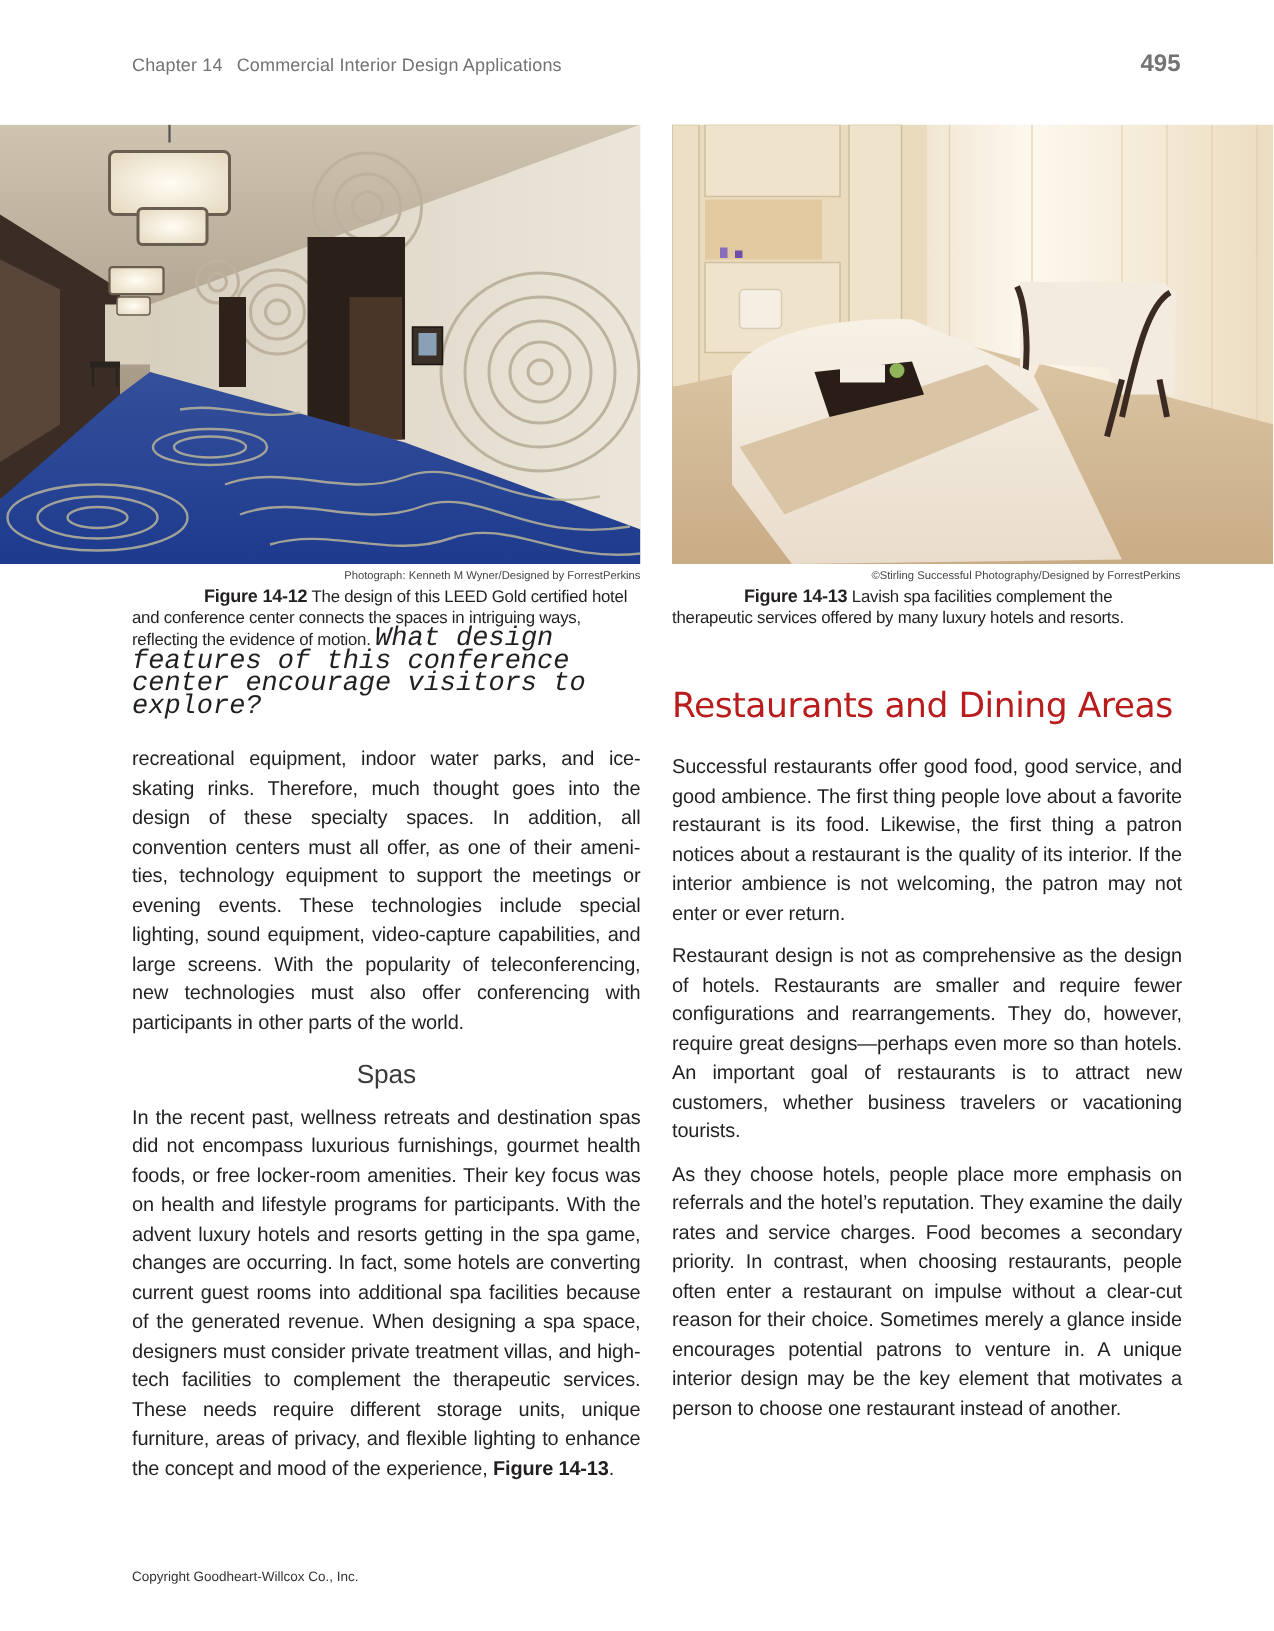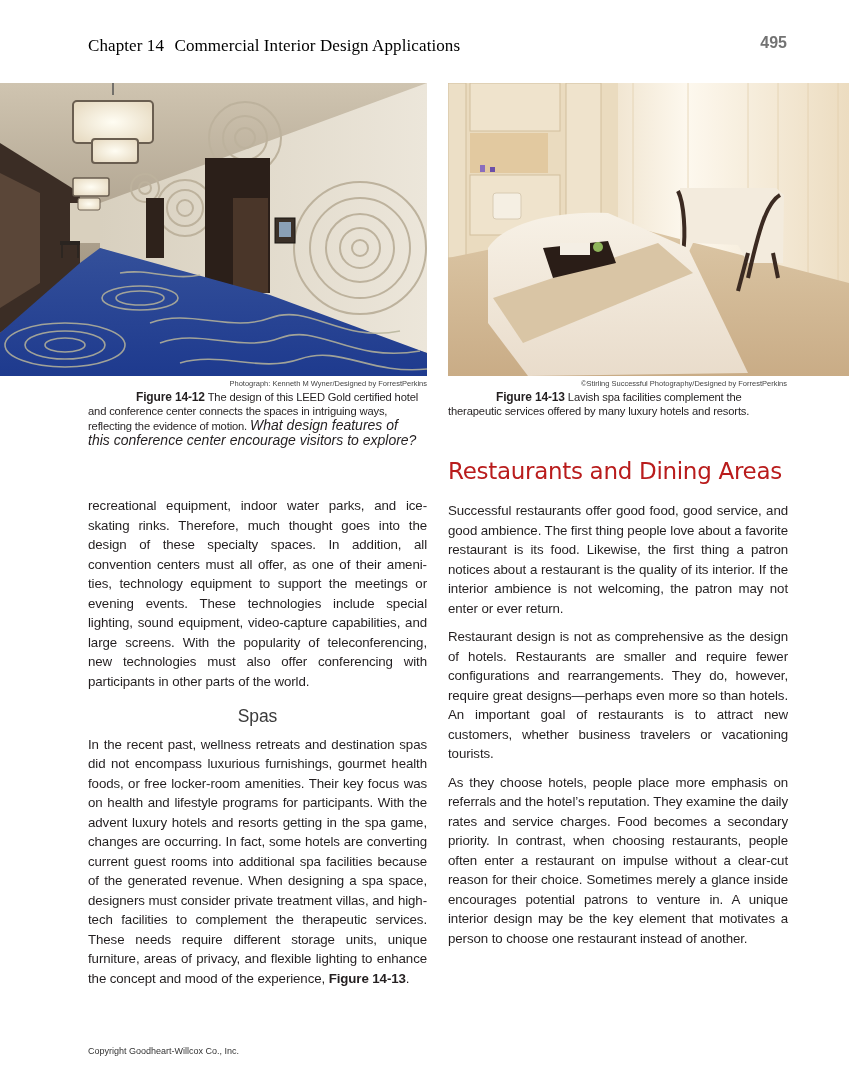--- a/index.html
+++ b/index.html
@@ -3,21 +3,21 @@
 <meta charset="utf-8">
 <style>
   html, body { margin: 0; padding: 0; }
   body {
     width: 849px; height: 1087px; position: relative; overflow: hidden;
     background: #ffffff; color: #231f20;
     font-family: "Liberation Sans", sans-serif;
   }
   .running-head {
     position: absolute; left: 88px; top: 36px;
-    font-family: Liberation Serif, serif; font-size: 17px; color: #000000;
+    font-family: Liberation Sans, sans-serif; font-size: 12px; color: #737373;
     letter-spacing: 0.1px;
   }
   .running-head .chap { margin-right: 6px; }
   .page-number {
     position: absolute; right: 62px; top: 34px;
     font-family: "Liberation Sans", sans-serif; font-weight: bold; font-size: 16px; color: #737373;
   }
 
   
   .photo { position: absolute; overflow: hidden; }
@@ -30,21 +30,21 @@
     font-family: "Liberation Sans", sans-serif; white-space: nowrap;
   }
   #credit-left { right: calc(849px - 427px); top: 379px; }
   #credit-right { right: calc(849px - 787px); top: 379px; }
 
   .caption {
     position: absolute; font-size: 11.2px; line-height: 14px; color: #231f20;
     font-family: "Liberation Sans", sans-serif; letter-spacing: -0.15px;
   }
   .caption b { font-weight: bold; font-size: 12px; padding-left: 48px; }
-  .caption .q { font-family: Liberation Sans, sans-serif; font-style: italic; font-size: 14px; letter-spacing: 0; }
+  .caption .q { font-family: Liberation Mono, monospace; font-style: italic; font-size: 18px; letter-spacing: 0; }
   #caption-left { left: 88px; top: 390px; width: 335px; }
   #caption-right { left: 448px; top: 390px; width: 345px; }
 
   .col {
     position: absolute; font-size: 13.3px; line-height: 19.5px; color: #231f20;
     text-align: justify; font-family: "Liberation Sans", sans-serif; letter-spacing: -0.1px;
   }
   #col-left { left: 88px; top: 496px; width: 339px; }
   #col-right { left: 448px; top: 501px; width: 340px; }
   .col p { margin: 0 0 9px 0; }

